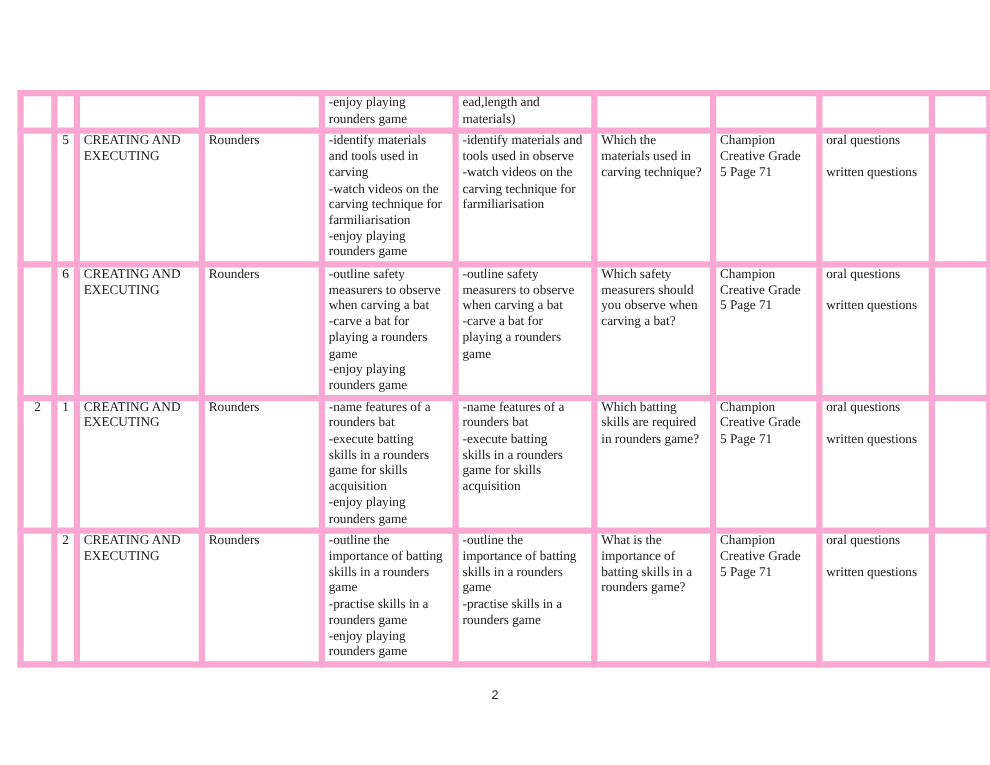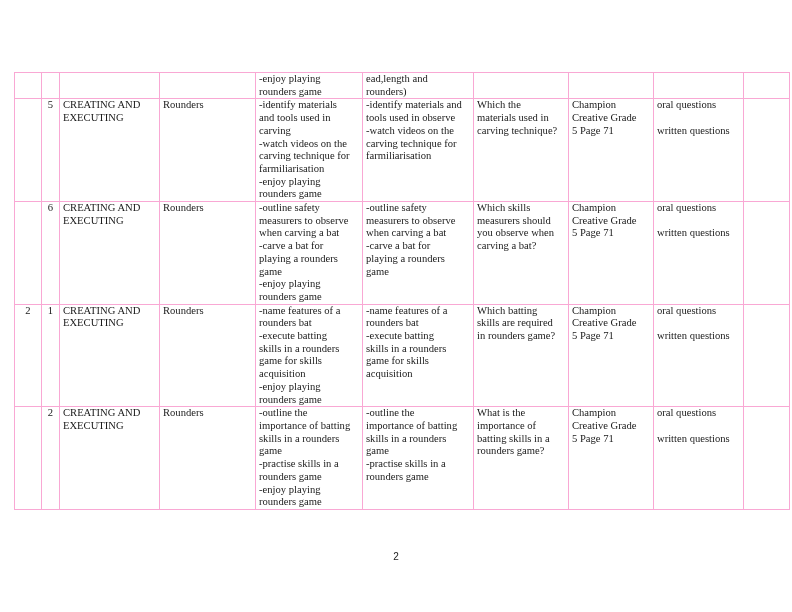--- a/index.html
+++ b/index.html
@@ -1,19 +1,19 @@
 <!DOCTYPE html>
 <html><head>
 <meta charset="utf-8">
 <style>
   html, body { margin:0; padding:0; background:#ffffff; }
   body { width:792px; height:612px; position:relative; overflow:hidden; font-family:"Liberation Serif", serif; color:#1a1a1a; }
   .page { position:absolute; left:0; top:0; width:792px; height:612px; background:#fff; }
   table.scheme { position:absolute; left:14px; top:72px; border-collapse:collapse; table-layout:fixed; width:775px; }
-  table.scheme td { border:1px solid #f9a8d4; vertical-align:top; padding:0 3px; font-size:10.6px; line-height:12.7px; white-space:pre-line; overflow:hidden;font-family:Liberation Serif, serif; }
+  table.scheme td { border:5px solid #f9a8d4; vertical-align:top; padding:0 3px; font-size:10.6px; line-height:12.7px; white-space:pre-line; overflow:hidden;font-family:Liberation Serif, serif; }
   td.wk, td.ls { text-align:center; padding:0 2px; }
   .page-number { position:absolute; left:0; width:792px; top:551px; text-align:center; font-family:"Liberation Sans", sans-serif; font-size:10px; color:#222; }
 </style>
 </head>
 <body>
 
 <div class="page">
   <table class="scheme">
     <colgroup>
       <col style="width:27px">
@@ -29,21 +29,21 @@
     </colgroup>
     <tbody>
       <tr style="height:26px">
         <td class="wk"></td>
         <td class="ls"></td>
         <td></td>
         <td></td>
         <td>-enjoy playing
 rounders game</td>
         <td>ead,length and
-rounders)</td>
+materials)</td>
         <td></td>
         <td></td>
         <td></td>
         <td></td>
       </tr>
       <tr style="height:101px">
         <td class="wk"></td>
         <td class="ls">5</td>
         <td>CREATING AND
 EXECUTING</td>
@@ -85,21 +85,21 @@
 playing a rounders
 game
 -enjoy playing
 rounders game</td>
         <td>-outline safety
 measurers to observe
 when carving a bat
 -carve a bat for
 playing a rounders
 game</td>
-        <td>Which skills
+        <td>Which safety
 measurers should
 you observe when
 carving a bat?</td>
         <td>Champion
 Creative Grade
 5 Page  71</td>
         <td>oral questions
 
 written questions</td>
         <td></td>

